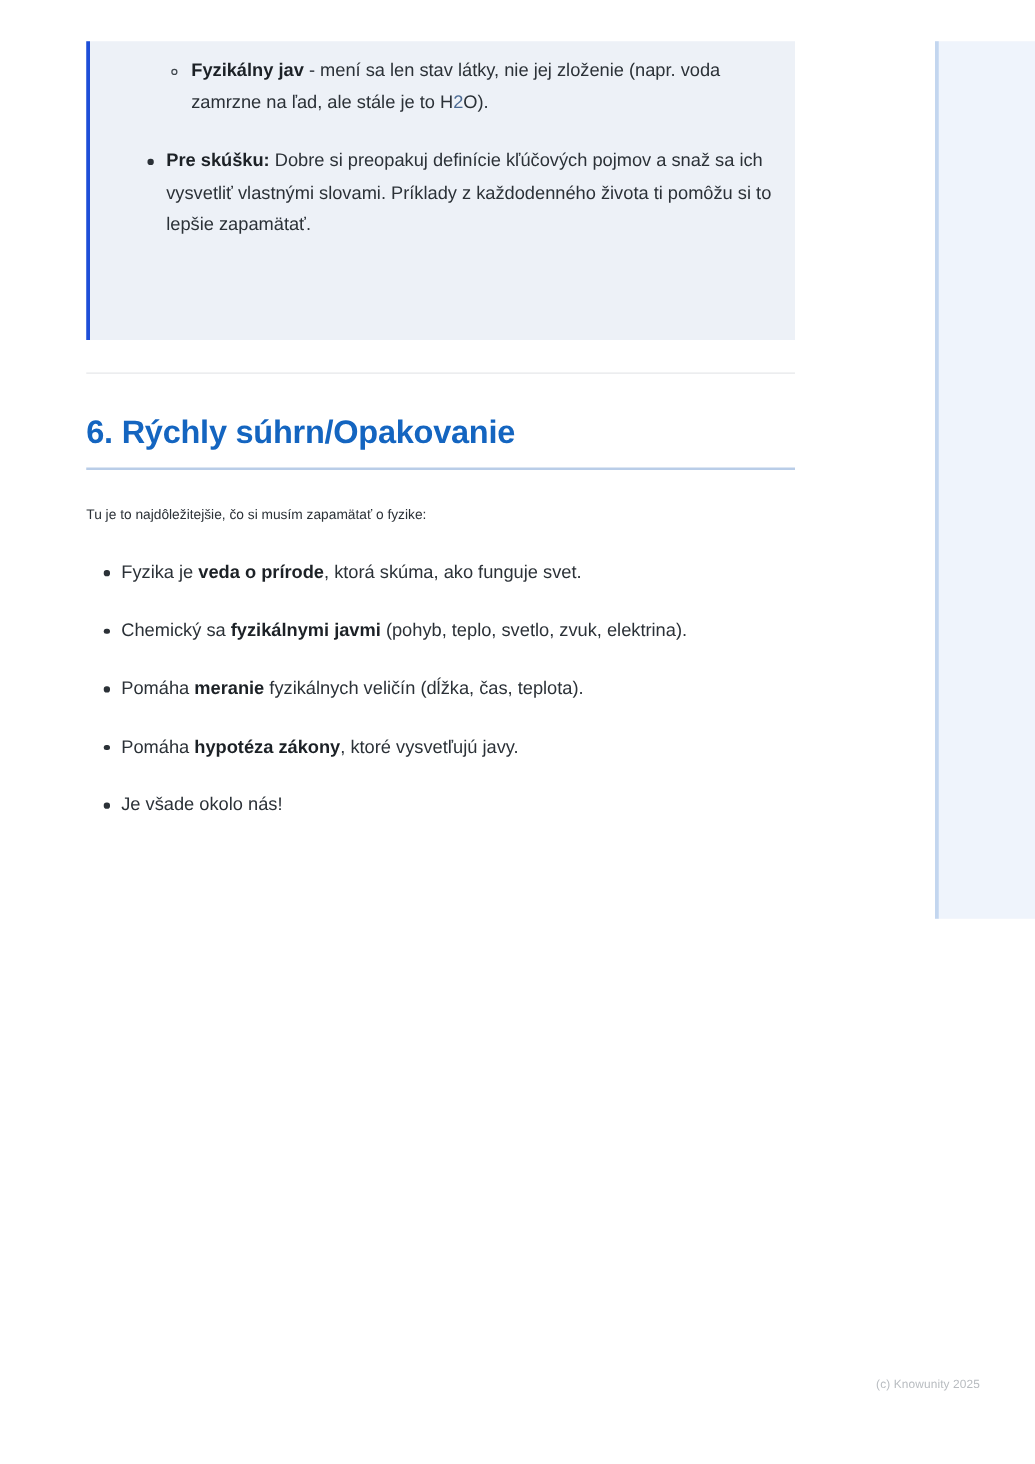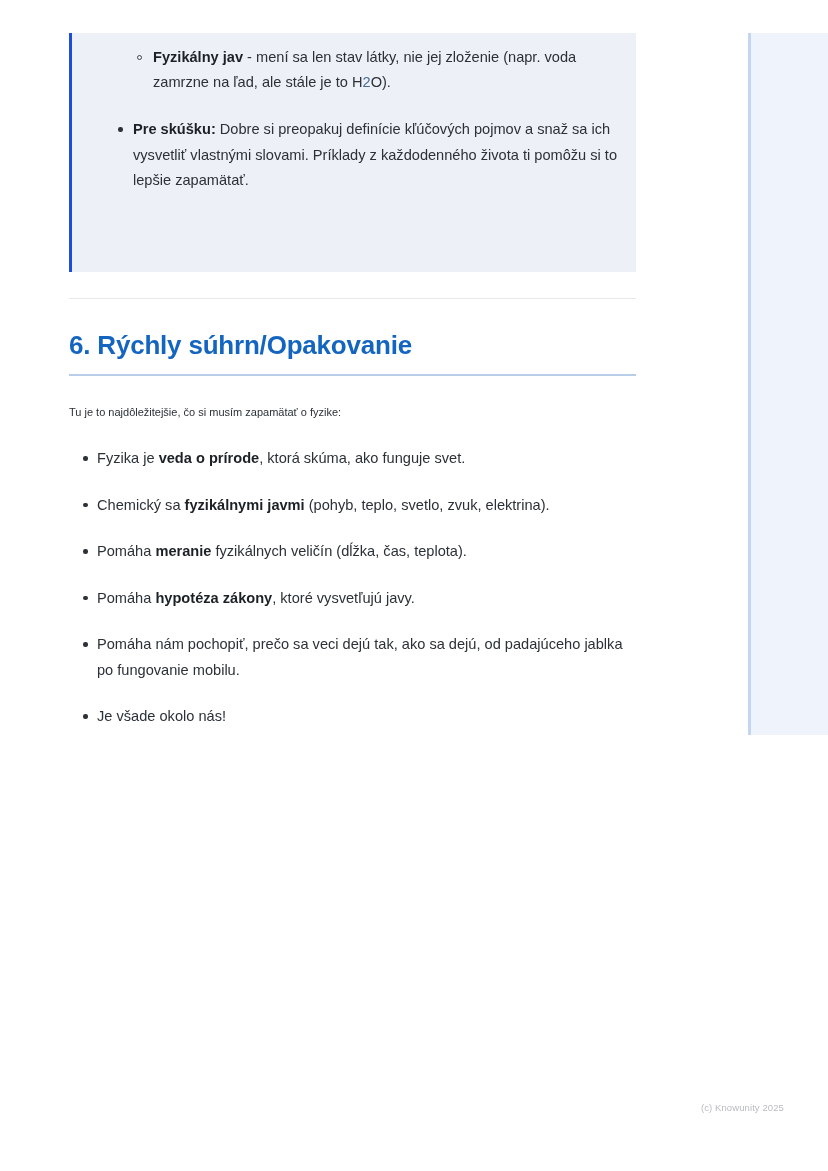--- a/index.html
+++ b/index.html
@@ -212,21 +212,20 @@
     <h2 class="section-heading">6. Rýchly súhrn/Opakovanie</h2>
     <div class="heading-rule"></div>
 
     <p class="intro">Tu je to najdôležitejšie, čo si musím zapamätať o fyzike:</p>
 
     <ul class="summary-list">
       <li><span>Fyzika je </span><b>veda o prírode</b><span>, ktorá skúma, ako funguje svet.</span></li>
       <li><span>Chemický sa </span><b>fyzikálnymi javmi</b><span> (pohyb, teplo, svetlo, zvuk, elektrina).</span></li>
       <li><span>Pomáha </span><b>meranie</b><span> fyzikálnych veličín (dĺžka, čas, teplota).</span></li>
       <li><span>Pomáha </span><b>hypotéza zákony</b><span>, ktoré vysvetľujú javy.</span></li>
-      <li><span>Pomáha nám pochopiť, prečo sa veci dejú tak, ako sa dejú, od padajúceho jablka po fungovanie mobilu.</span><b></b><span></span></li>
       <li><span>Je všade okolo nás!</span><b></b><span></span></li>
     </ul>
 
   </div>
 
   <div class="footer">(c) Knowunity 2025</div>
 
 </div>
 
 </body></html>

